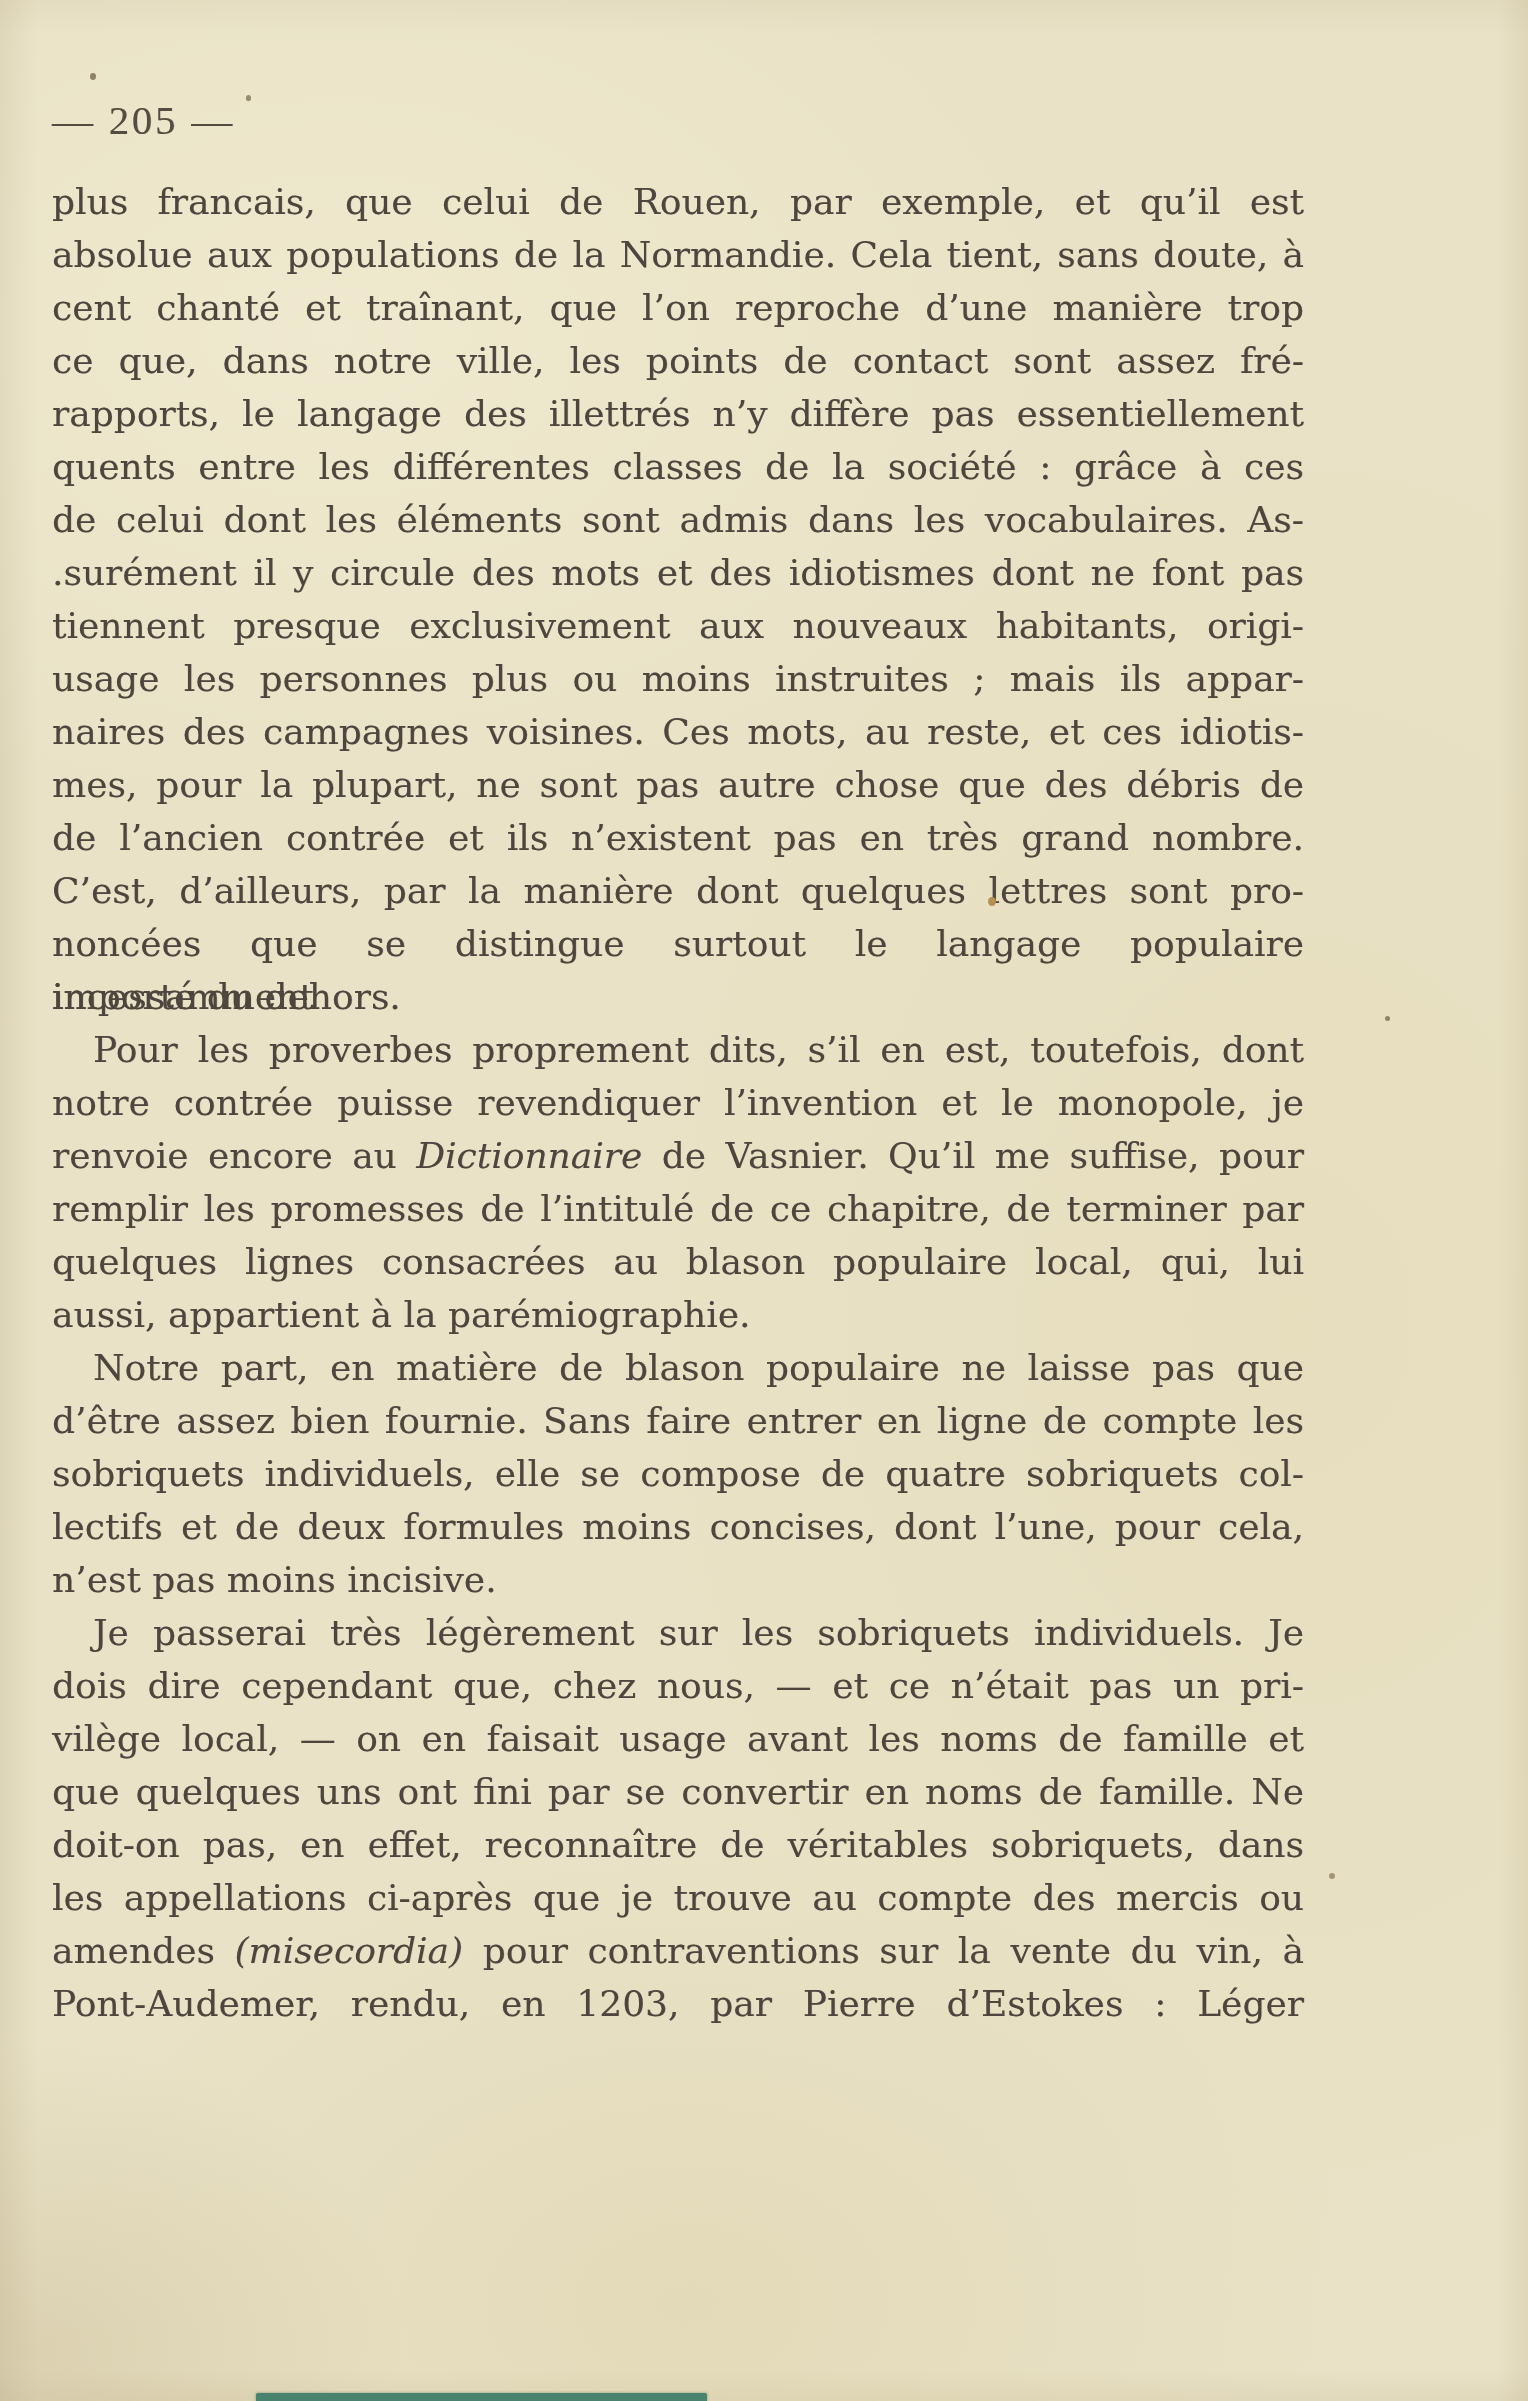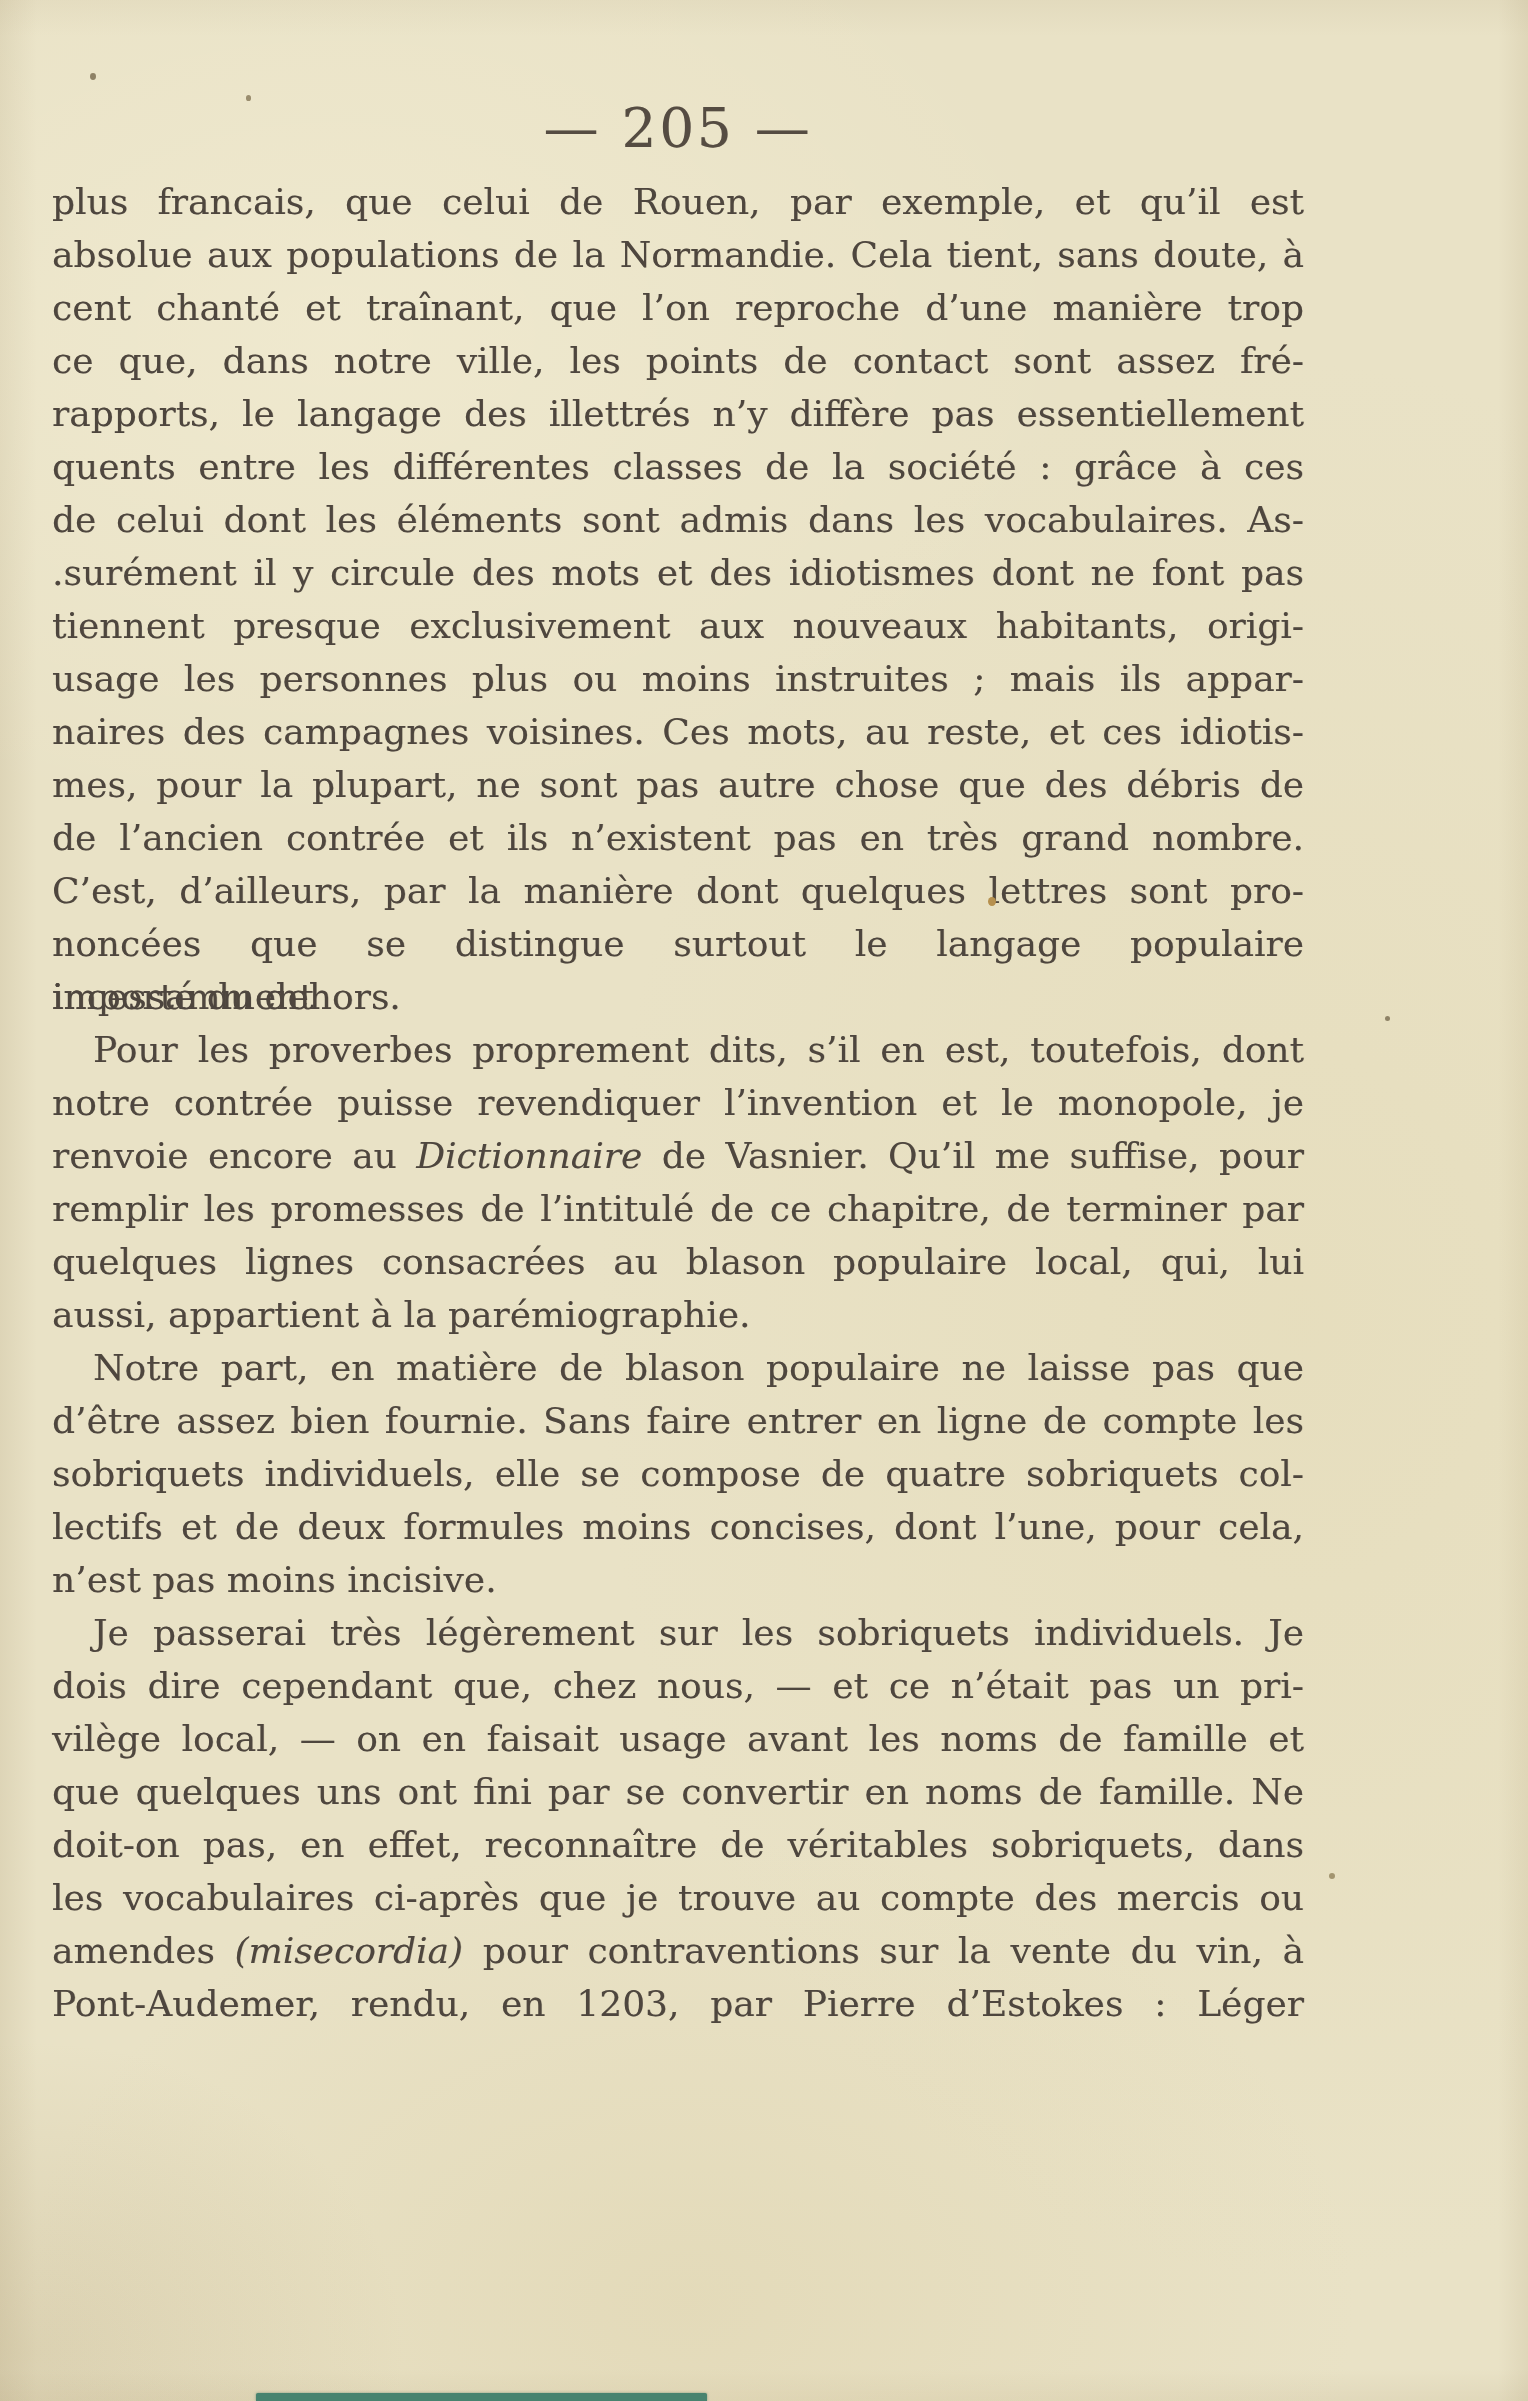--- a/index.html
+++ b/index.html
@@ -22,25 +22,25 @@
       linear-gradient(270deg, rgba(150,130,90,.12), rgba(150,130,90,0) 30px),
       linear-gradient(180deg, rgba(150,130,90,.08), rgba(150,130,90,0) 36px),
       linear-gradient(0deg, rgba(150,130,90,.10), rgba(150,130,90,0) 32px),
       #e9e2c6;
   }
   .pagenum {
     position: absolute;
     top: 96px;
     left: 52px;
     width: 1252px;
-    text-align: center;
-    font-size: 55px;
+    font-size: 41px;
     letter-spacing: 2.7px;
     color: #554c42;
     text-shadow: 0.4px 0.4px 0.4px rgba(90,80,70,.35);
+    font-family: Liberation Serif, serif;
   }
   .text-column {
     position: absolute;
     top: 175px;
     left: 52px;
     width: 1252px;
     color: #4e463e;
     text-shadow: 0.4px 0.4px 0.4px rgba(90,80,70,.35);
   }
   .line {
@@ -107,21 +107,21 @@
     <div class="line ind">Notre part, en matière de blason populaire ne laisse pas que</div>
     <div class="line">d’être assez bien fournie. Sans faire entrer en ligne de compte les</div>
     <div class="line">sobriquets individuels, elle se compose de quatre sobriquets col-</div>
     <div class="line">lectifs et de deux formules moins concises, dont l’une, pour cela,</div>
     <div class="line no-j">n’est pas moins incisive.</div>
     <div class="line ind">Je passerai très légèrement sur les sobriquets individuels. Je</div>
     <div class="line">dois dire cependant que, chez nous, — et ce n’était pas un pri-</div>
     <div class="line">vilège local, — on en faisait usage avant les noms de famille et</div>
     <div class="line">que quelques uns ont fini par se convertir en noms de famille. Ne</div>
     <div class="line">doit-on pas, en effet, reconnaître de véritables sobriquets, dans</div>
-    <div class="line">les vocabulaires ci-après que je trouve au compte des mercis ou</div>
+    <div class="line">les appellations ci-après que je trouve au compte des mercis ou</div>
     <div class="line"><span>amendes </span><span class="em">(misecordia)</span><span> pour contraventions sur la vente du vin, à</span></div>
     <div class="line">Pont-Audemer, rendu, en 1203, par Pierre d’Estokes : Léger</div>
   </div>
 
   <span class="speck s1"></span>
   <span class="speck s2"></span>
   <span class="speck s3"></span>
   <span class="speck s4"></span>
   <span class="speck s5"></span>
 

